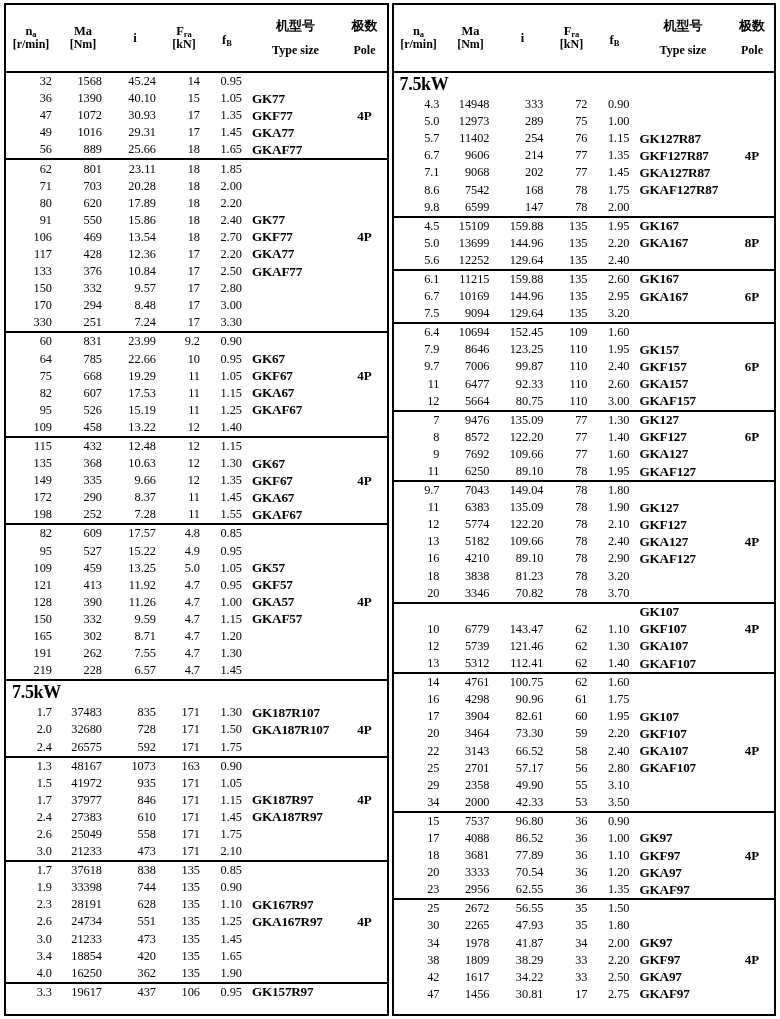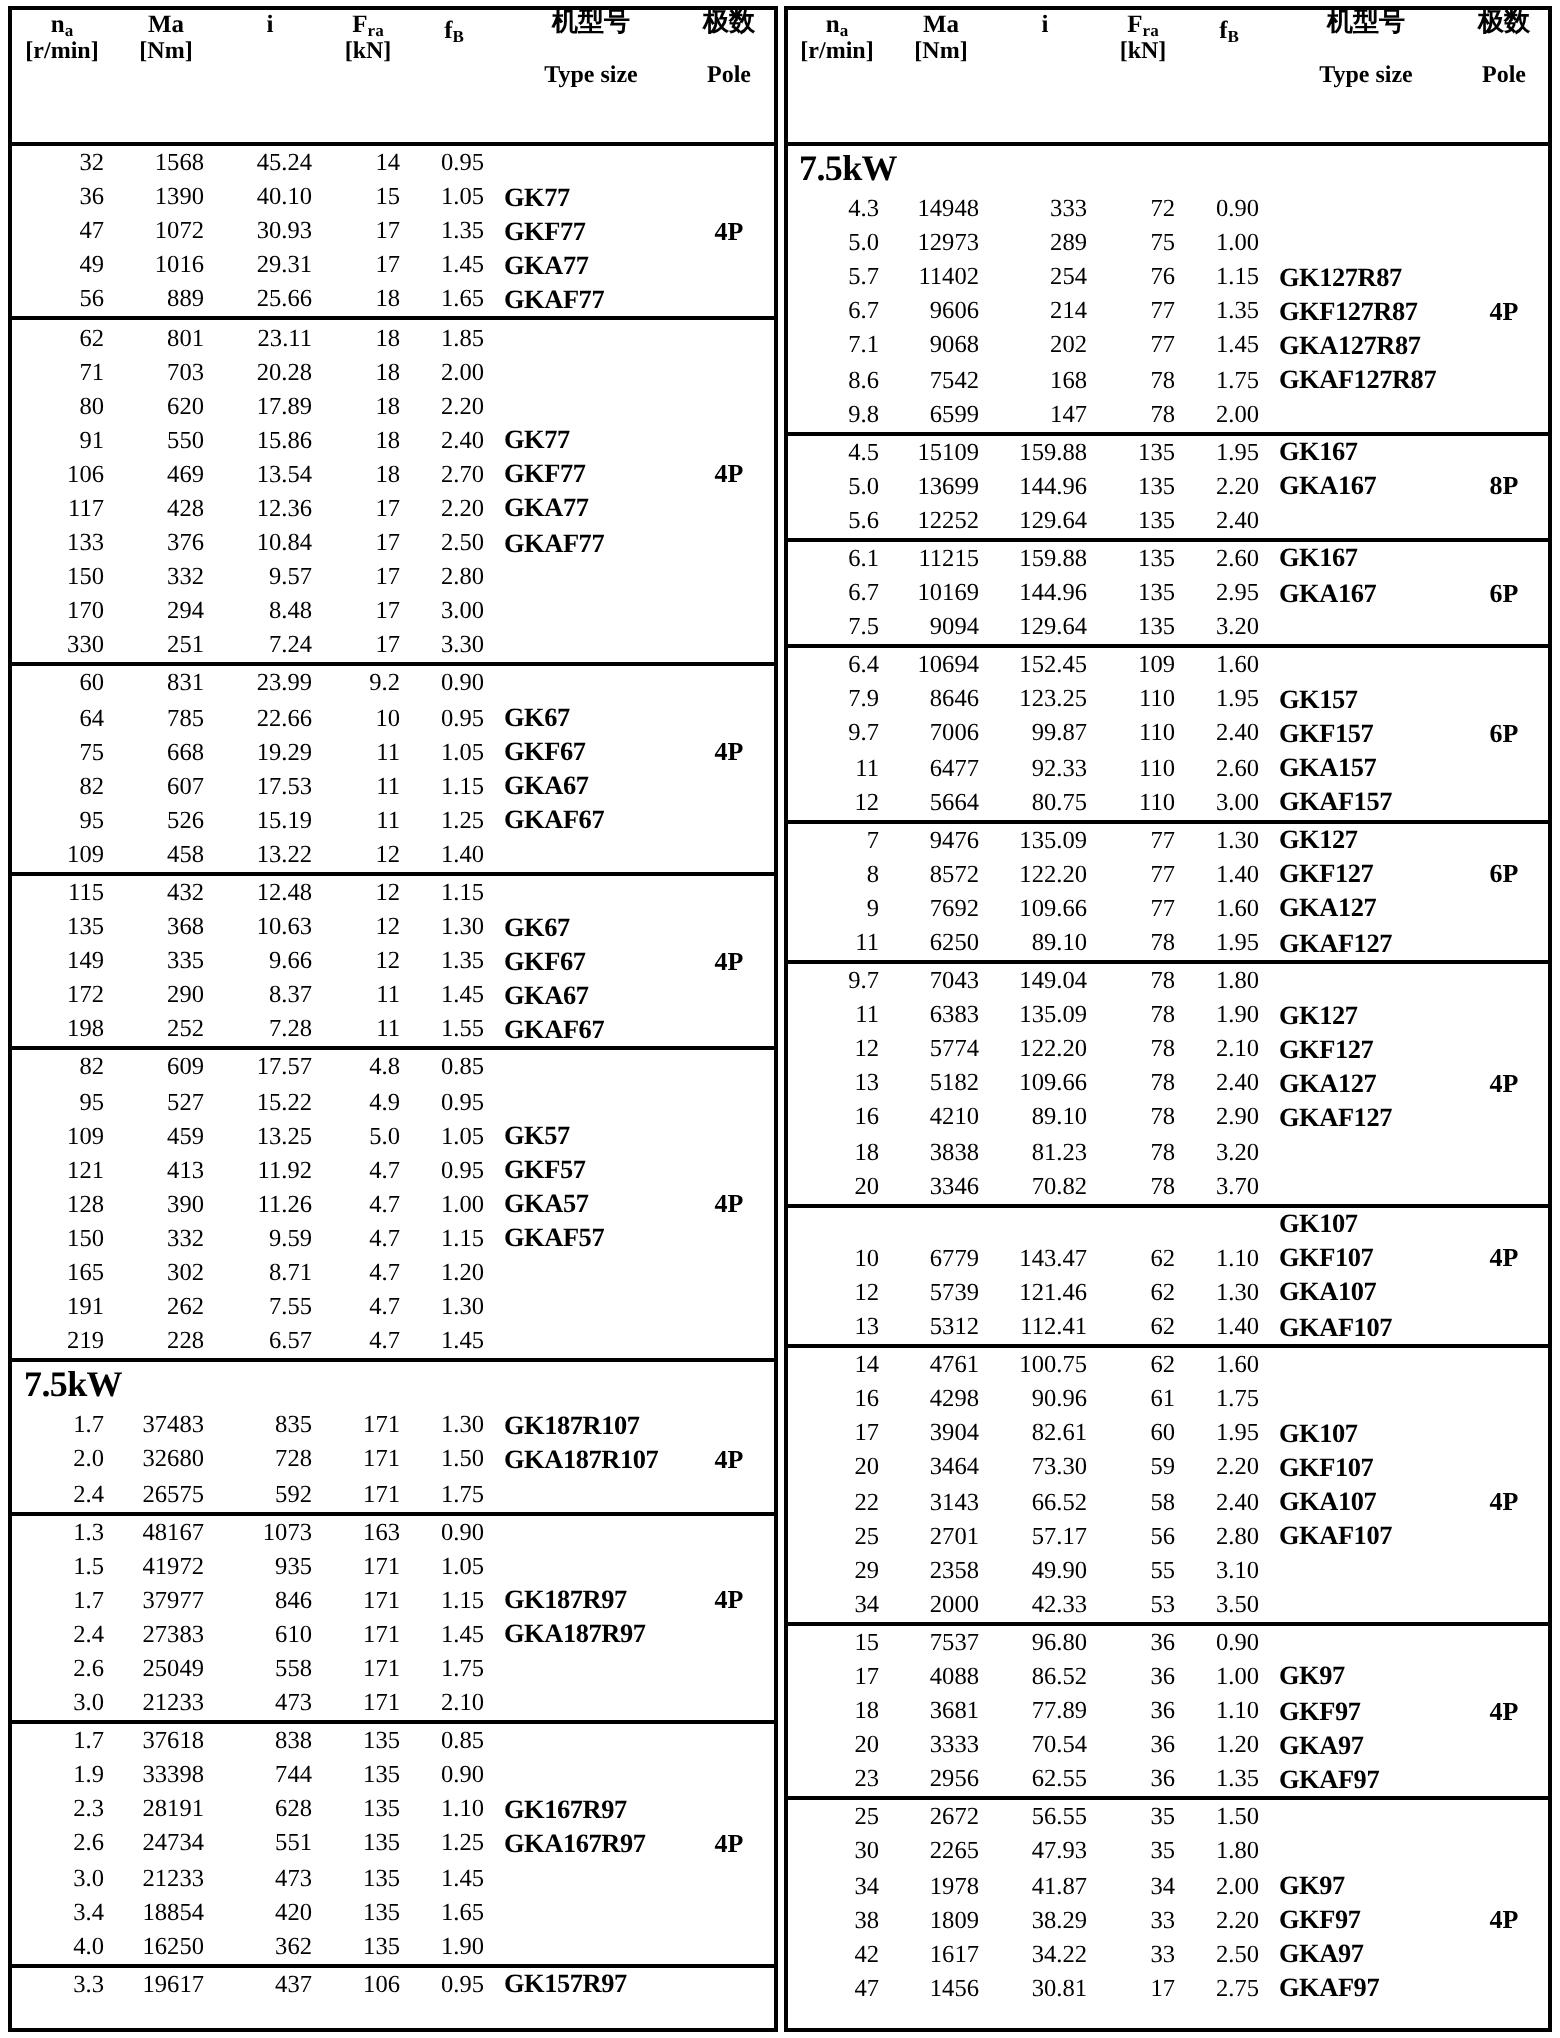--- a/index.html
+++ b/index.html
@@ -24,20 +24,21 @@
   }
   .col.left{width:385px;margin-right:3px;}
   .col.right{width:385px;}
 
   
   .thead{
     box-sizing:border-box;
     border-bottom:2.5px solid #000;
     height:68px;
     display:flex;
+    align-items:center;
     flex:0 0 auto;
   }
   .hcell{
     box-sizing:border-box;
     text-align:center;
     font-weight:bold;
     line-height:1.12;
     font-size:12.5px;
   }
   .hcell .l1{display:block;white-space:nowrap;}

